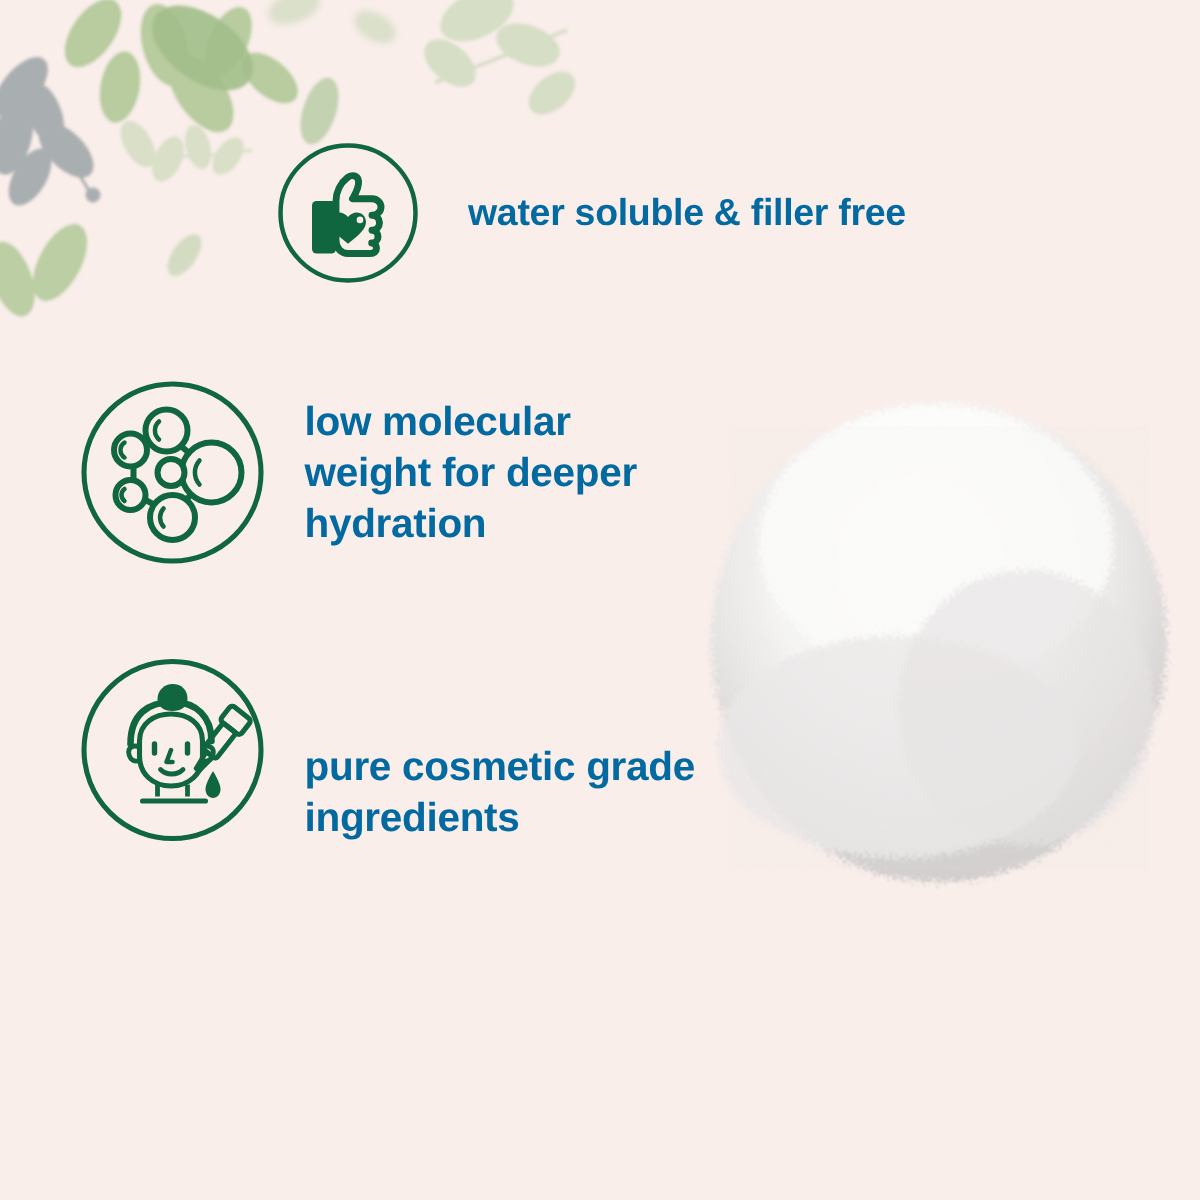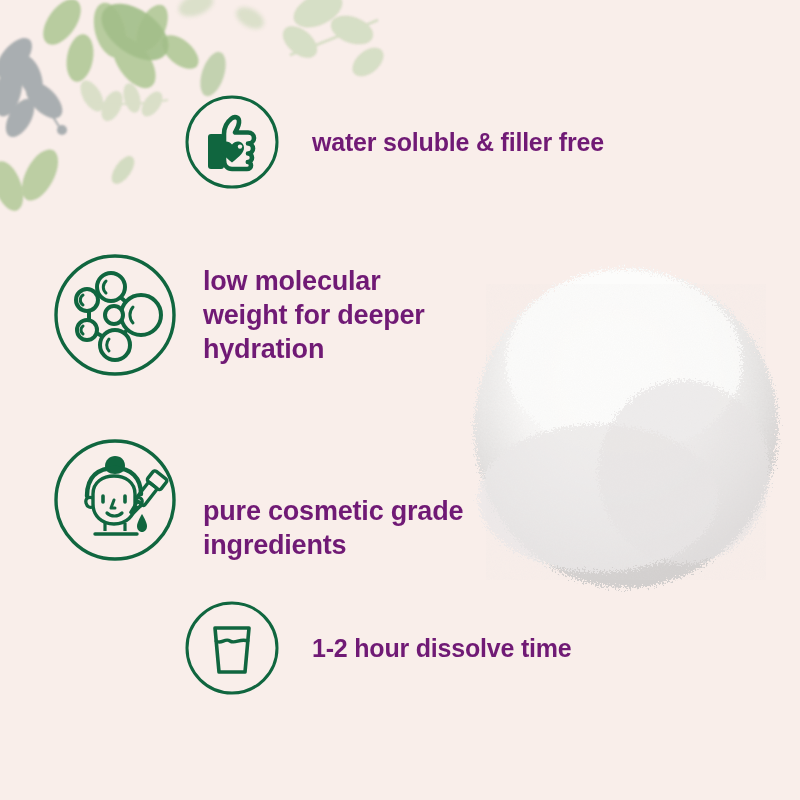--- a/index.html
+++ b/index.html
@@ -40,21 +40,21 @@
   .feature {
     position: absolute;
     display: flex;
     align-items: center;
   }
   .icon-badge {
     flex: 0 0 auto;
     display: block;
   }
   .feature-text {
-    color: #701a75;
+    color: #0369a1;
     font-weight: bold;
     letter-spacing: -0.2px;
     white-space: pre-line;
   }
 
   #feature-1 { left: 184px; top: 94px; }
   #feature-1 .feature-text {
     margin-left: 32px;
     font-size: 25px;
     line-height: 33px;
@@ -274,24 +274,14 @@
         <rect x="83" y="43" width="11" height="22" rx="2" fill="none" stroke="#10663f" stroke-width="3.4"></rect>
         <path d="M86 65 L91.5 65 L90 78 L87.5 78 Z" fill="none" stroke="#10663f" stroke-width="3.2" stroke-linejoin="round"></path>
       </g>
 
       <path d="M84 88 C84 84 89 76 89 76 C89 76 94 84 94 88 C94 91.5 91.8 94 89 94 C86.2 94 84 91.5 84 88 Z" fill="#10663f"></path>
     </svg>
     <div class="feature-text">pure cosmetic grade
 ingredients</div>
   </div>
 
-  <div class="feature" id="feature-4">
-    <svg class="icon-badge" width="96" height="96" viewBox="0 0 96 96">
-      <circle cx="48" cy="48" r="45" fill="none" stroke="#10663f" stroke-width="3"></circle>
-
-      <path d="M31 28 L65 28 L61 72 L35 72 Z" fill="none" stroke="#10663f" stroke-width="3.6" stroke-linejoin="round"></path>
-
-      <path d="M32.2 41 C37 45 41 37.5 46 41 C51 44.5 56 38 63.8 41" fill="none" stroke="#10663f" stroke-width="3.4" stroke-linecap="round"></path>
-    </svg>
-    <div class="feature-text">1-2 hour dissolve time</div>
-  </div>
 
 </div>
 
 </body></html>

